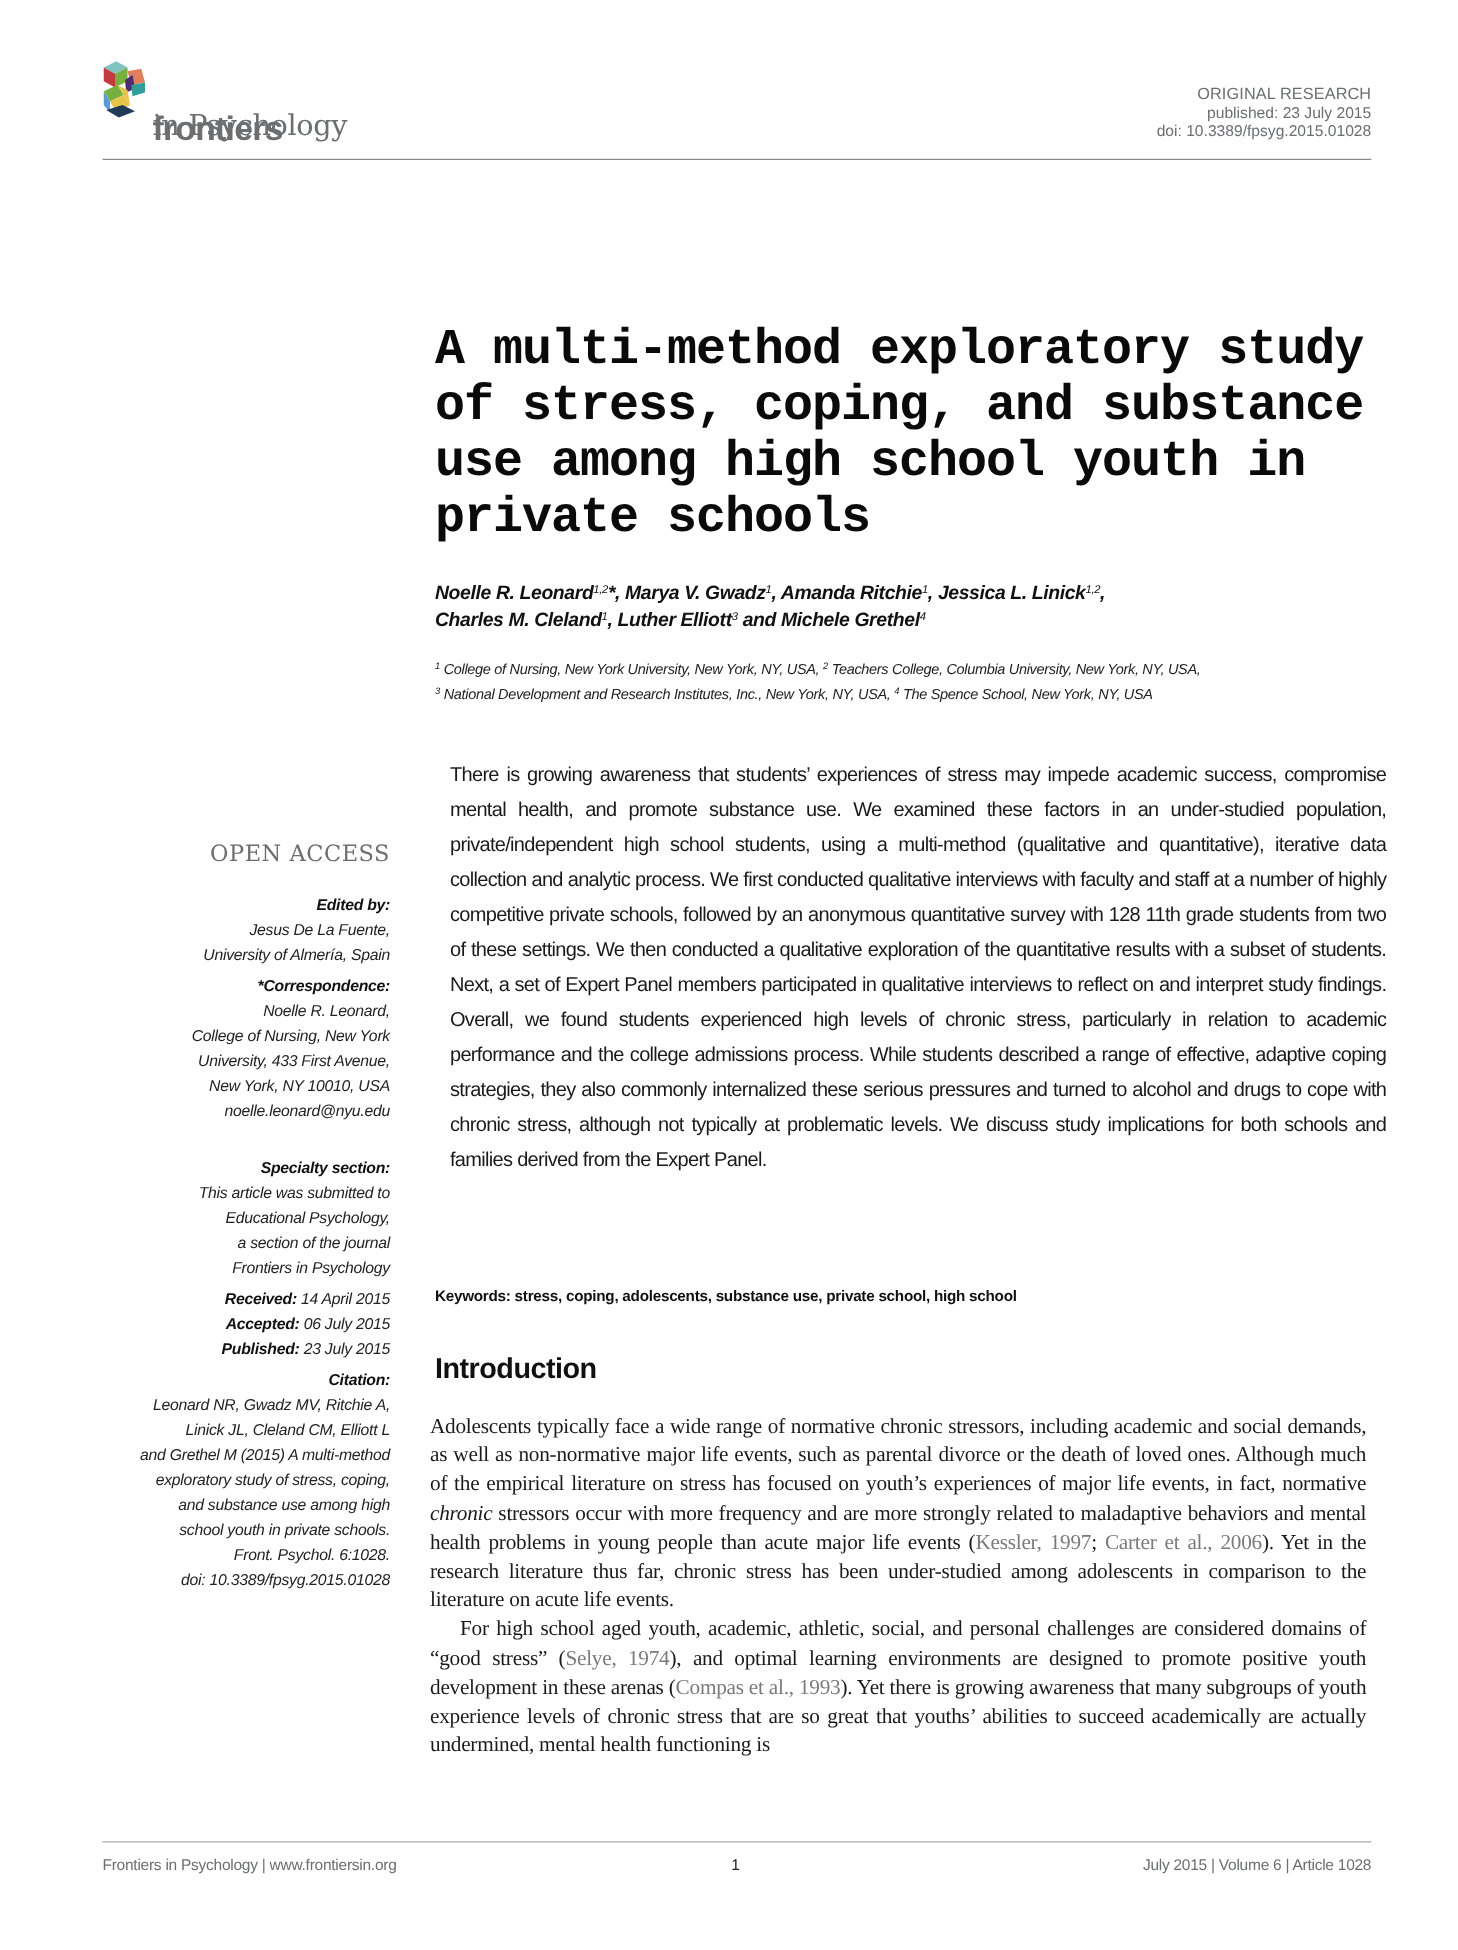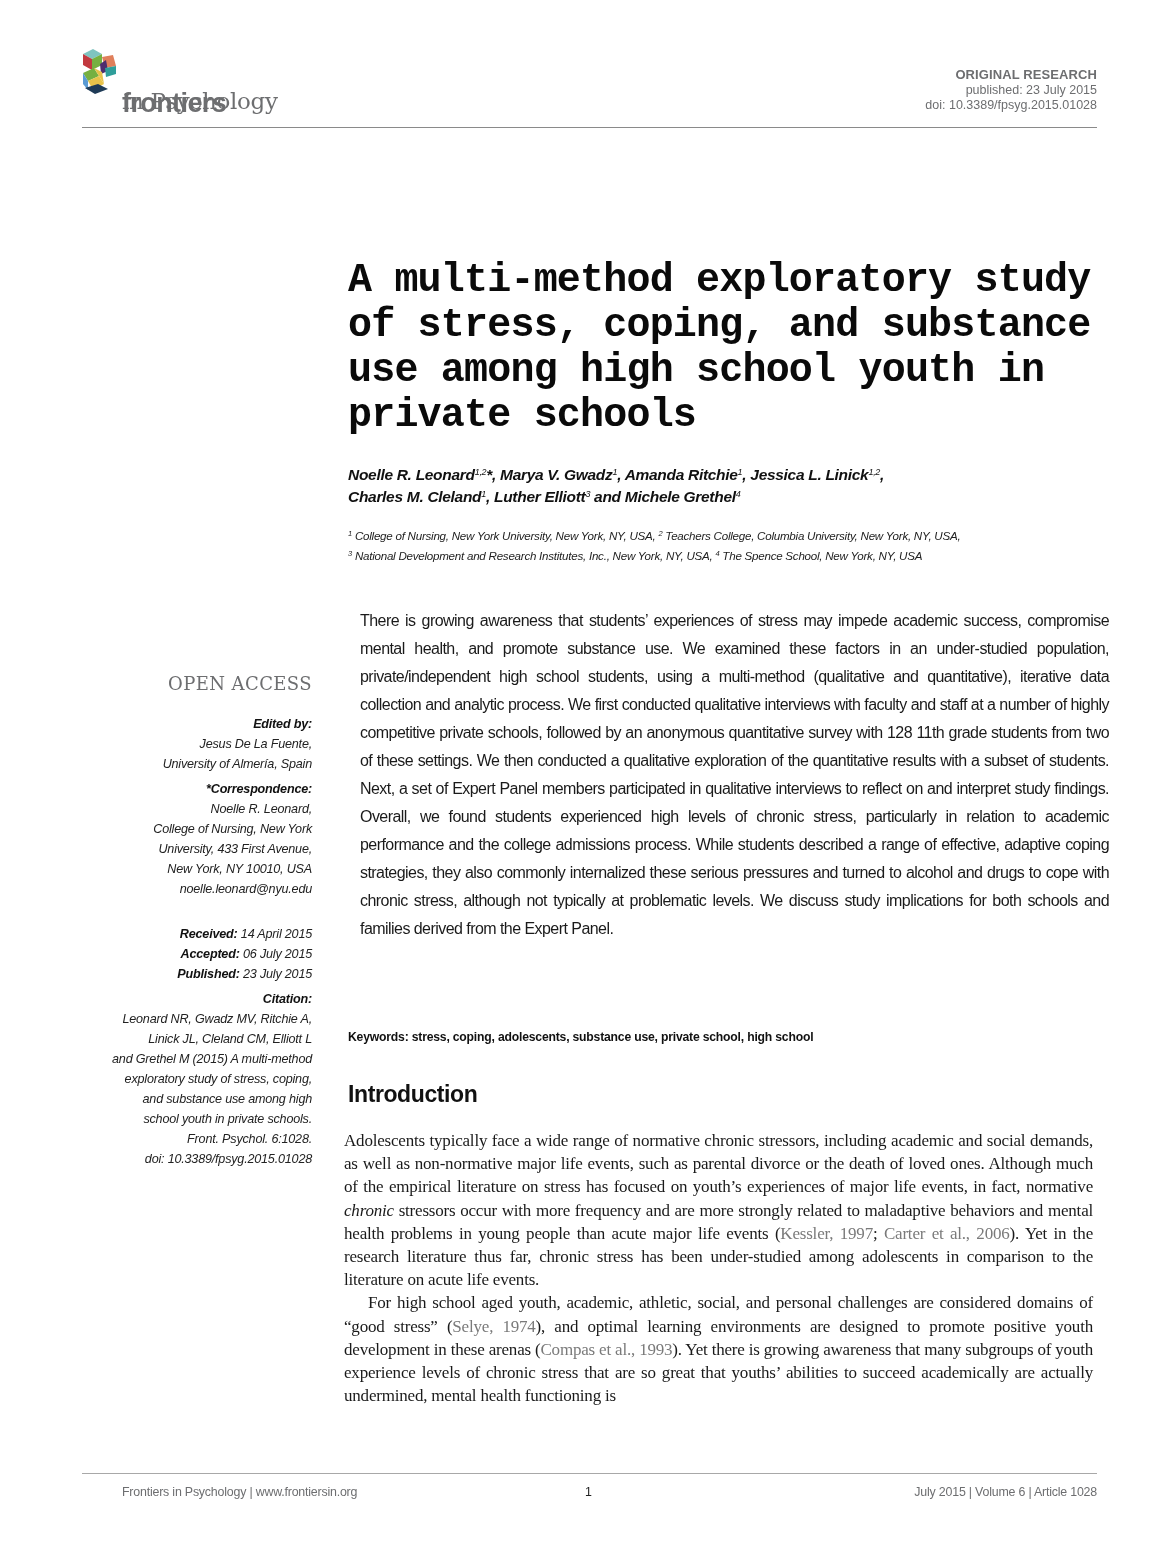--- a/index.html
+++ b/index.html
@@ -6,21 +6,21 @@
   body { width: 1166px; height: 1560px; position: relative; overflow: hidden; color: #1a1a1a; }
   .abs { position: absolute; }
 
   
   .logo { left: 80px; top: 46px; width: 230px; height: 80px; }
   .logo svg { position: absolute; left: 0; top: 0; }
   .logo-word1 { position: absolute; left: 42px; top: 58px; font-family: "Liberation Sans", sans-serif; font-weight: bold; font-size: 27px; color: #6d6e70; letter-spacing: -0.6px; line-height: 1; top: 14px; margin-top: 30px; }
   .logo-word2 { position: absolute; left: 42px; top: 44px; font-family: "DejaVu Serif", serif; font-size: 23px; color: #6d6e70; line-height: 1; letter-spacing: -0.3px; }
   .header-rule { left: 82px; top: 127px; width: 1015px; height: 1px; background: #8a8a8a; }
   .hdr-right { right: 69px; top: 67px; text-align: right; font-family: "Liberation Sans", sans-serif; font-size: 12.5px; color: #6d6e70; line-height: 15.5px; }
-  .hdr-right .type { font-weight: bold; font-size: 13px; letter-spacing: 0.1px; }
+  .hdr-right .type { font-weight: normal; font-size: 13px; letter-spacing: 0.1px; }
 
   
   .title { left: 348px; top: 258px; width: 750px; font-family: Liberation Mono, monospace; font-weight: bold; font-size: 40px; line-height: 45px; color: #0a0a0a; letter-spacing: -0.8px; margin: 0; }
   .authors { left: 348px; top: 464px; width: 750px; font-family: "Liberation Sans", sans-serif; font-weight: bold; font-style: italic; font-size: 15.5px; line-height: 22px; color: #111; letter-spacing: -0.3px; }
   .authors sup { font-size: 9px; font-weight: normal; vertical-align: 5px; line-height: 0; }
   .affil { left: 348px; top: 526px; width: 760px; font-family: "Liberation Sans", sans-serif; font-style: italic; font-size: 11.6px; line-height: 20px; color: #222; letter-spacing: -0.25px; }
   .affil sup { font-size: 7.5px; vertical-align: 4px; line-height: 0; }
 
   
   .abstract { left: 348px; top: 595px; width: 749px; font-family: "Liberation Sans", sans-serif; font-size: 16px; line-height: 28px; color: #1a1a1a; text-align: justify; letter-spacing: -0.55px; margin: 12px; }
@@ -37,21 +37,21 @@
   .sidebar { left: 60px; top: 672px; width: 252px; text-align: right; font-family: "Liberation Sans", sans-serif; font-size: 12.6px; line-height: 20px; color: #222; letter-spacing: -0.2px; }
   .open-access { font-family: "DejaVu Serif", serif; font-size: 18px; color: #6d6e70; letter-spacing: 0.4px; line-height: 24px; margin-bottom: 18px; }
   .sb-label { font-weight: bold; font-style: italic; color: #111; }
   .sb-text { font-style: italic; }
   .sb-group { margin-bottom: 5px; }
   .sb-gap { height: 20px; }
 
   
   .footer-rule { left: 82px; top: 1473px; width: 1015px; height: 1px; background: #a8a8a8; }
   .footer { top: 1485px; font-family: "Liberation Sans", sans-serif; font-size: 12.4px; color: #6d6e70; letter-spacing: -0.2px; }
-  .footer-left { left: 82px; margin-left: 40px; }
+  .footer-left { left: 82px; }
   .footer-center { left: 585px; color: #222; }
   .footer-right { right: 69px; }
 </style>
 </head>
 <body>
 
 <div class="abs logo">
   <svg width="40" height="50" viewBox="0 0 40 50">
     <polygon points="3,8 13,3 22,8 12,13" fill="#7fc4c0"></polygon>
     <polygon points="3,8 12,13 12,24 3,19" fill="#c2393f"></polygon>
@@ -110,20 +110,27 @@
     <div class="sb-label">*Correspondence:</div>
     <div class="sb-text">Noelle R. Leonard,</div>
     <div class="sb-text">College of Nursing, New York</div>
     <div class="sb-text">University, 433 First Avenue,</div>
     <div class="sb-text">New York, NY 10010, USA</div>
     <div class="sb-text">noelle.leonard@nyu.edu</div>
   </div>
 
   <div class="sb-gap"></div>
 
+  <div class="sb-group">
+    <div class="sb-label">Specialty section:</div>
+    <div class="sb-text">This article was submitted to</div>
+    <div class="sb-text">Educational Psychology,</div>
+    <div class="sb-text">a section of the journal</div>
+    <div class="sb-text">Frontiers in Psychology</div>
+  </div>
 
   <div class="sb-group">
     <div><span class="sb-label">Received:</span><span class="sb-text"> 14 April 2015</span></div>
     <div><span class="sb-label">Accepted:</span><span class="sb-text"> 06 July 2015</span></div>
     <div><span class="sb-label">Published:</span><span class="sb-text"> 23 July 2015</span></div>
   </div>
 
   <div class="sb-group">
     <div class="sb-label">Citation:</div>
     <div class="sb-text">Leonard NR, Gwadz MV, Ritchie A,</div>

